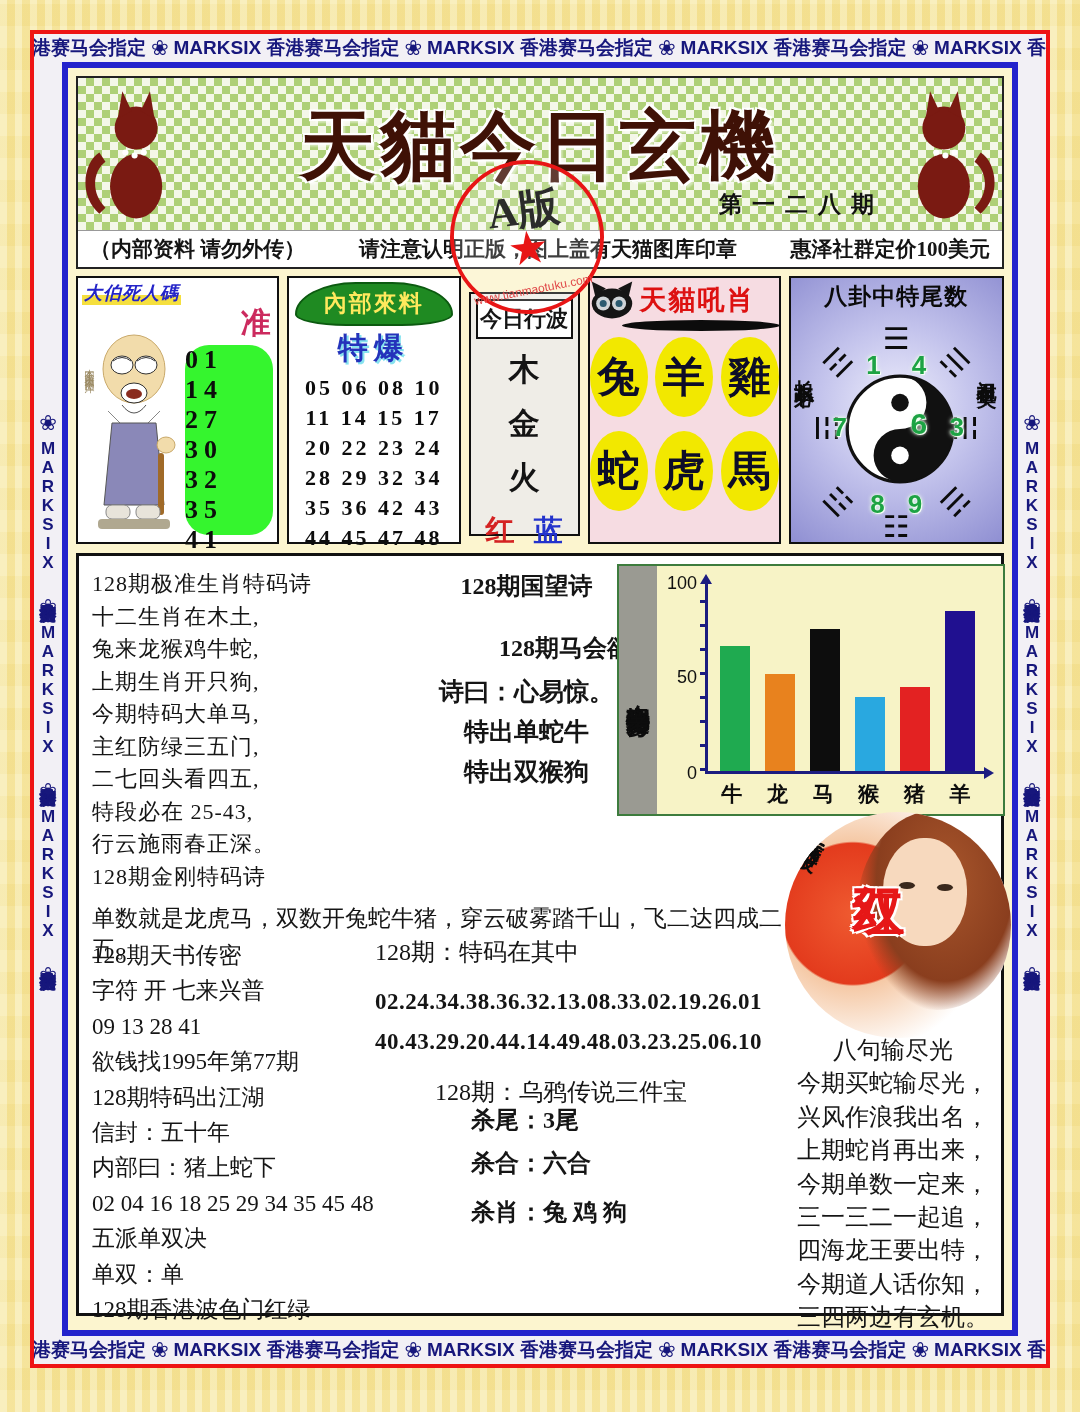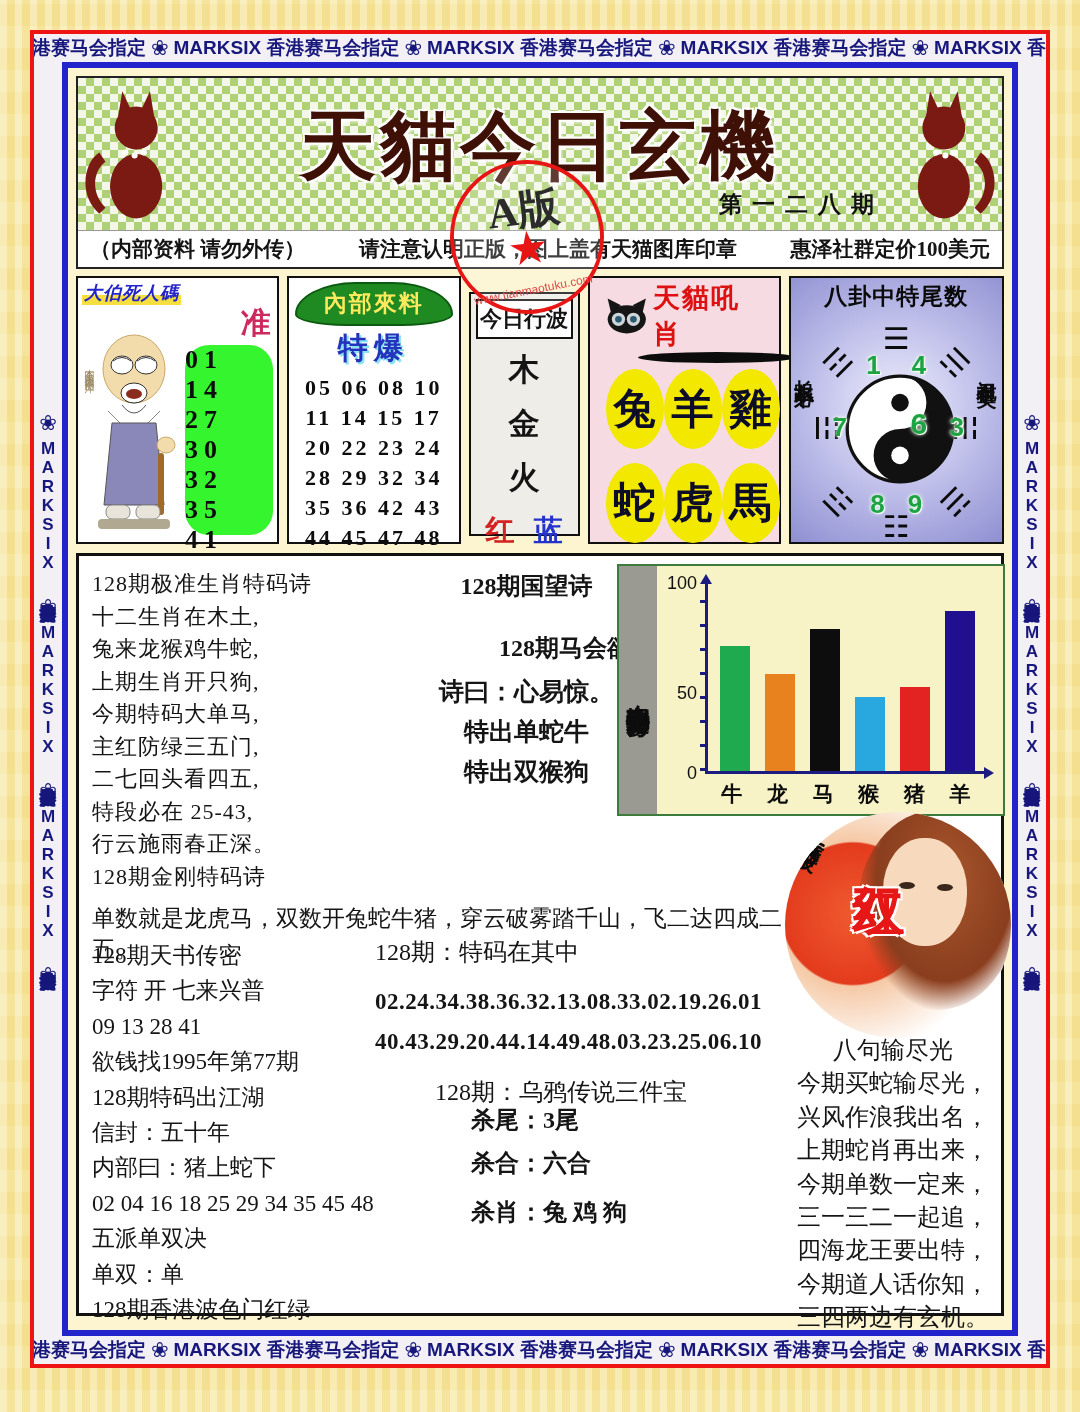--- a/index.html
+++ b/index.html
@@ -68,21 +68,21 @@
   .tebao-row{font-weight:bold;font-size:22px;letter-spacing:3px;line-height:29px;color:#0d0d0d;}
 
   .p-xingbo{width:112px;margin-top:16px;height:244px;background:#efede7;padding:5px;}
   .xingbo-head{border:2px solid #111;background:#fff;text-align:center;font-weight:bold;font-size:22px;padding:3px 0;}
   .xingbo-els{display:flex;flex-direction:column;align-items:center;gap:12px;margin-top:10px;}
   .xingbo-el{font-size:31px;font-weight:bold;color:#141414;}
   .xingbo-colors{display:flex;justify-content:space-around;margin-top:12px;font-weight:bold;font-size:29px;}
   .c-red{color:#d42222;}
   .c-blue{color:#2333cc;}
 
-  .p-xiao{width:193px;background:#f6dce2;padding:2px 16px;}
+  .p-xiao{width:193px;background:#f6dce2;padding:2px 0;}
   .xiao-head{display:flex;align-items:center;gap:6px;}
   .xiao-title{color:#dd1111;font-weight:bold;font-size:27px;letter-spacing:2px;}
   .xiao-shadow{width:158px;height:11px;background:#0c0c0c;border-radius:50%;margin:0 0 6px 32px;}
   .zodiac-grid{display:grid;grid-template-columns:repeat(3,58px);justify-content:space-between;row-gap:14px;}
   .zodiac-oval{width:58px;height:80px;background:#f2e800;border-radius:50%;display:flex;align-items:center;
     justify-content:center;font-size:42px;font-weight:bold;color:#0d0d28;}
 
   .p-bagua{width:218px;background:radial-gradient(circle at 50% 48%, #eeeefc 0%, #c3c3ec 45%, #8f8fd2 100%);}
   .bagua-title{text-align:center;font-weight:bold;font-size:23px;color:#0a0a0a;padding-top:3px;letter-spacing:1px;}
   .bagua-box{position:relative;height:232px;}
@@ -396,21 +396,21 @@
             </div>
           <div class="x-labels">
               <span>牛</span>
               <span>龙</span>
               <span>马</span>
               <span>猴</span>
               <span>猪</span>
               <span>羊</span>
             </div>
         <span class="ylab" style="bottom: 30px;">0</span>
-            <span class="ylab" style="bottom: 110px;">50</span>
+            <span class="ylab" style="bottom: 126px;">50</span>
             <span class="ylab" style="bottom: 220px;">100</span>
           </div>
       </div>
 
       <div class="full-line">单数就是龙虎马，双数开兔蛇牛猪，穿云破雾踏千山，飞二达四成二五。</div>
 
       <div class="col-a">
           <div class="ca-line">128期天书传密</div>
           <div class="ca-line">字符 开 七来兴普</div>
           <div class="ca-line">09 13 28 41</div>

